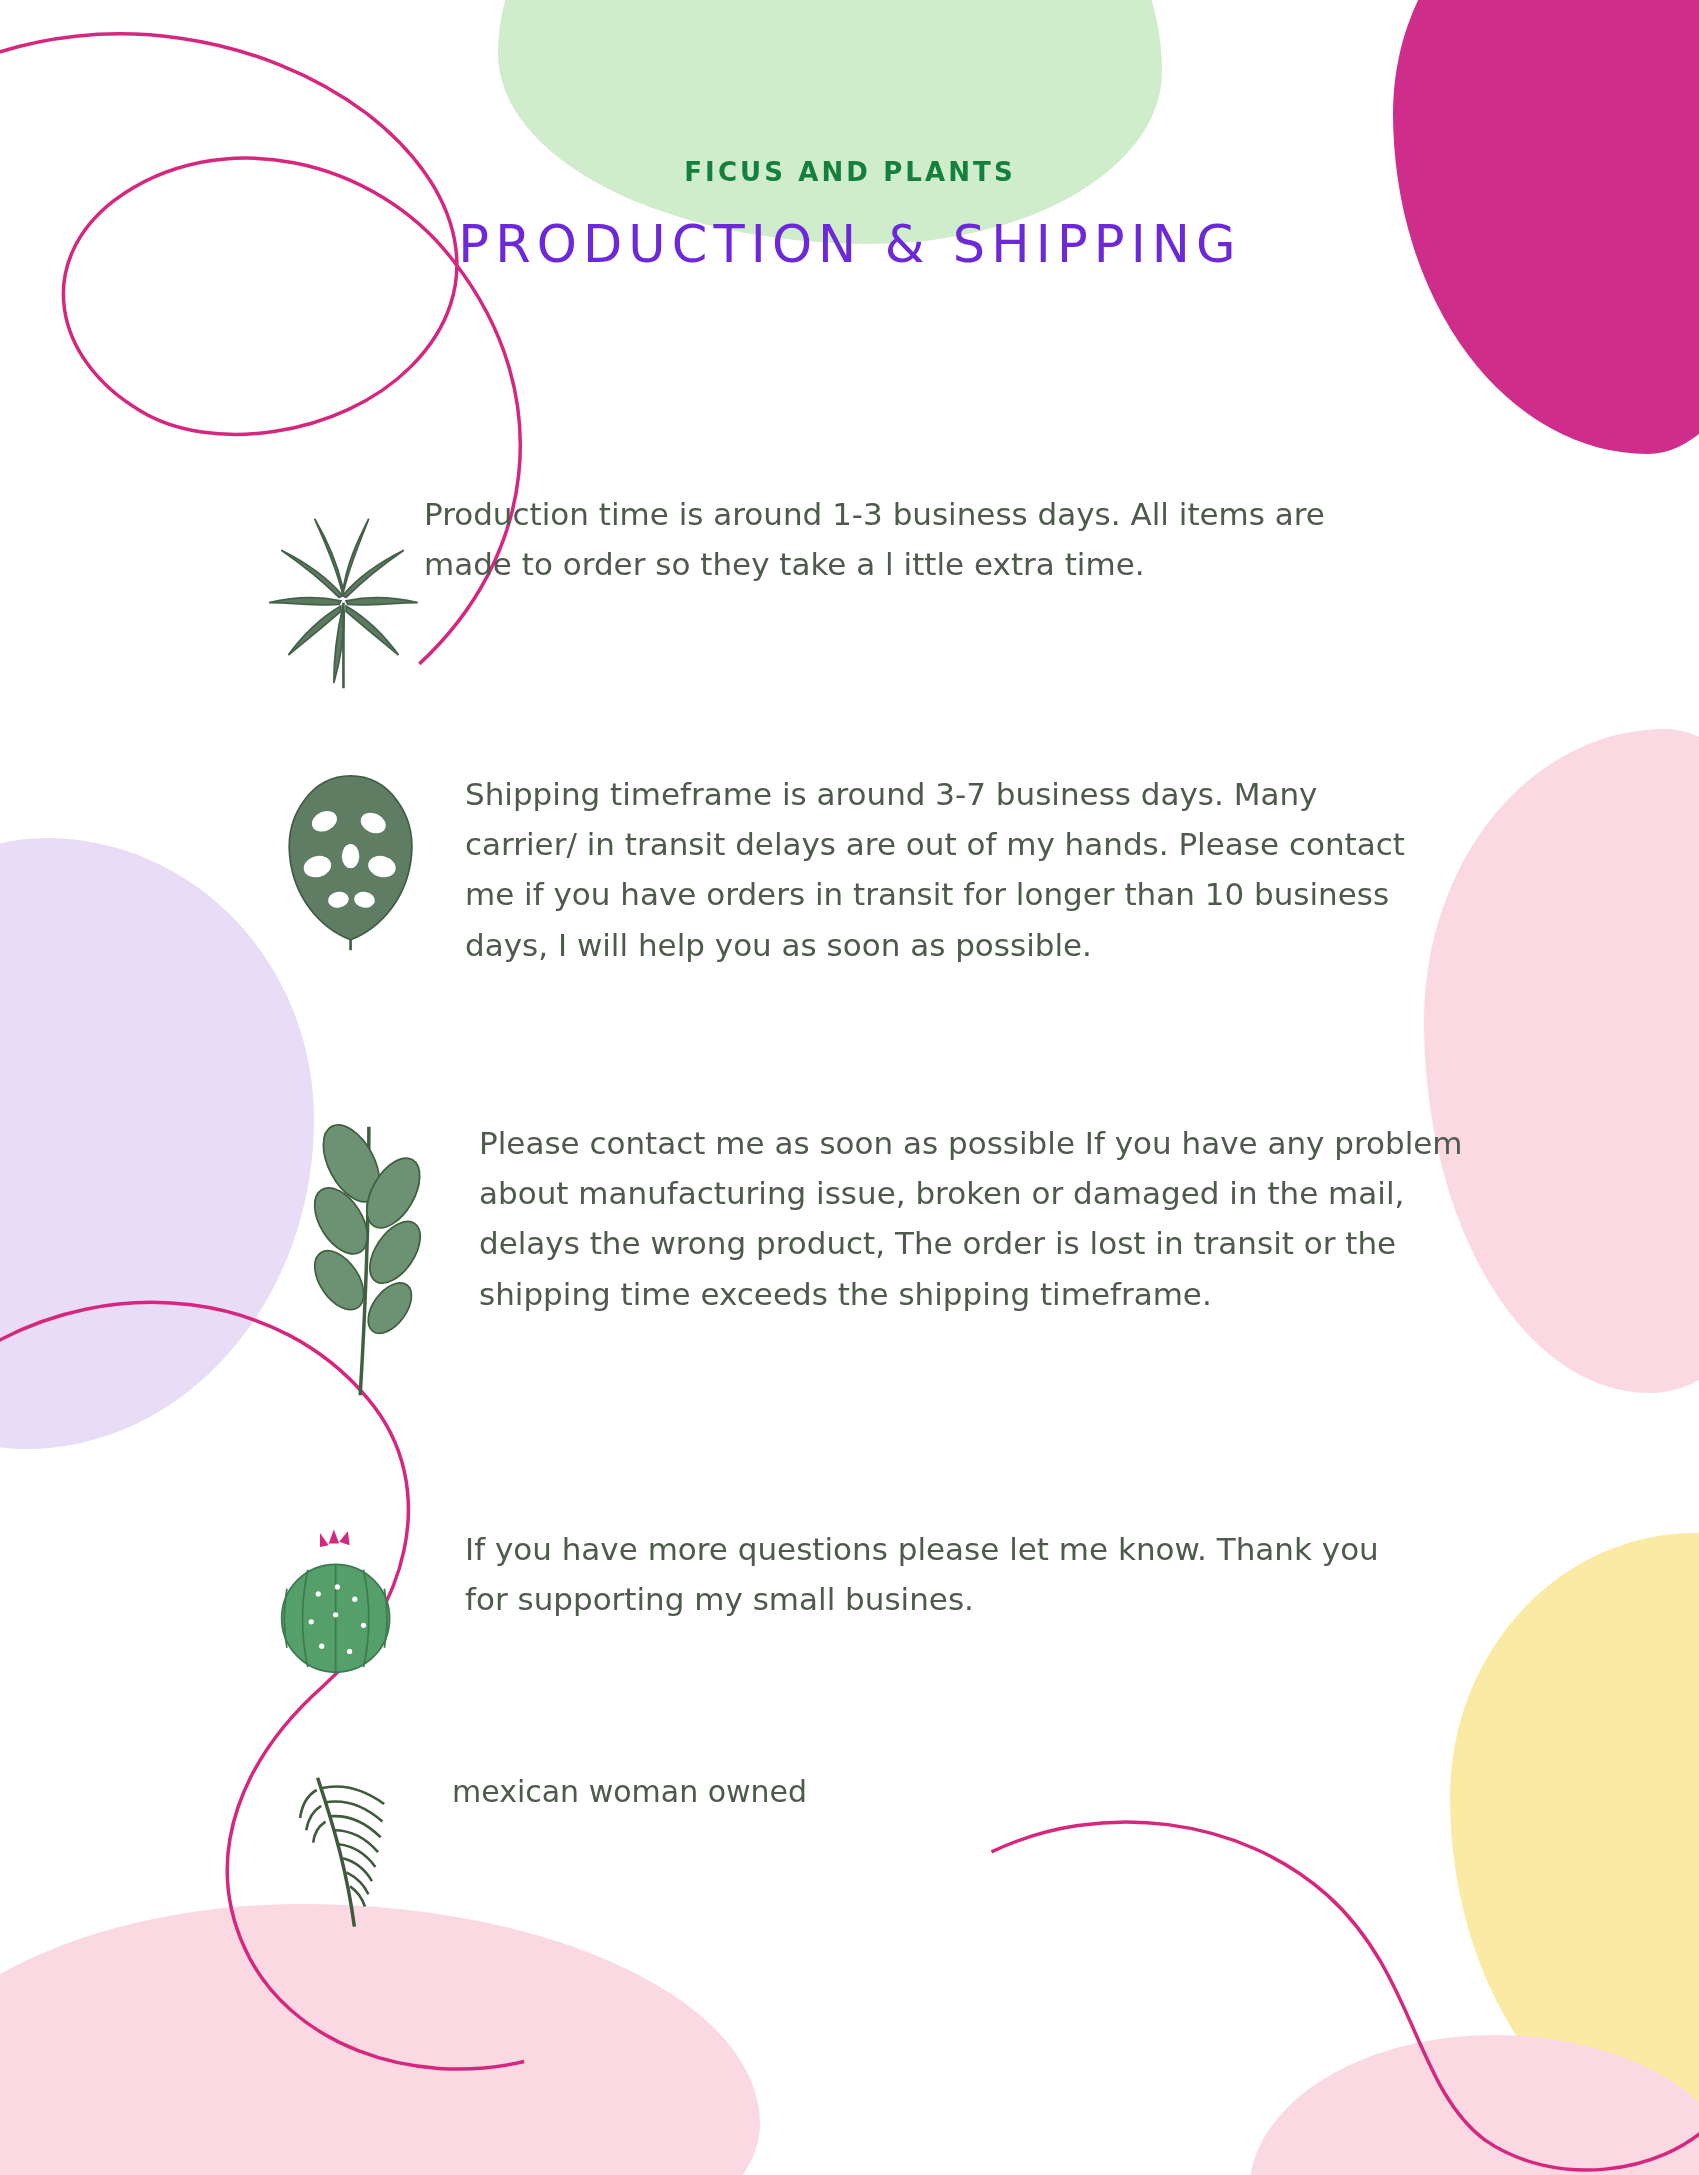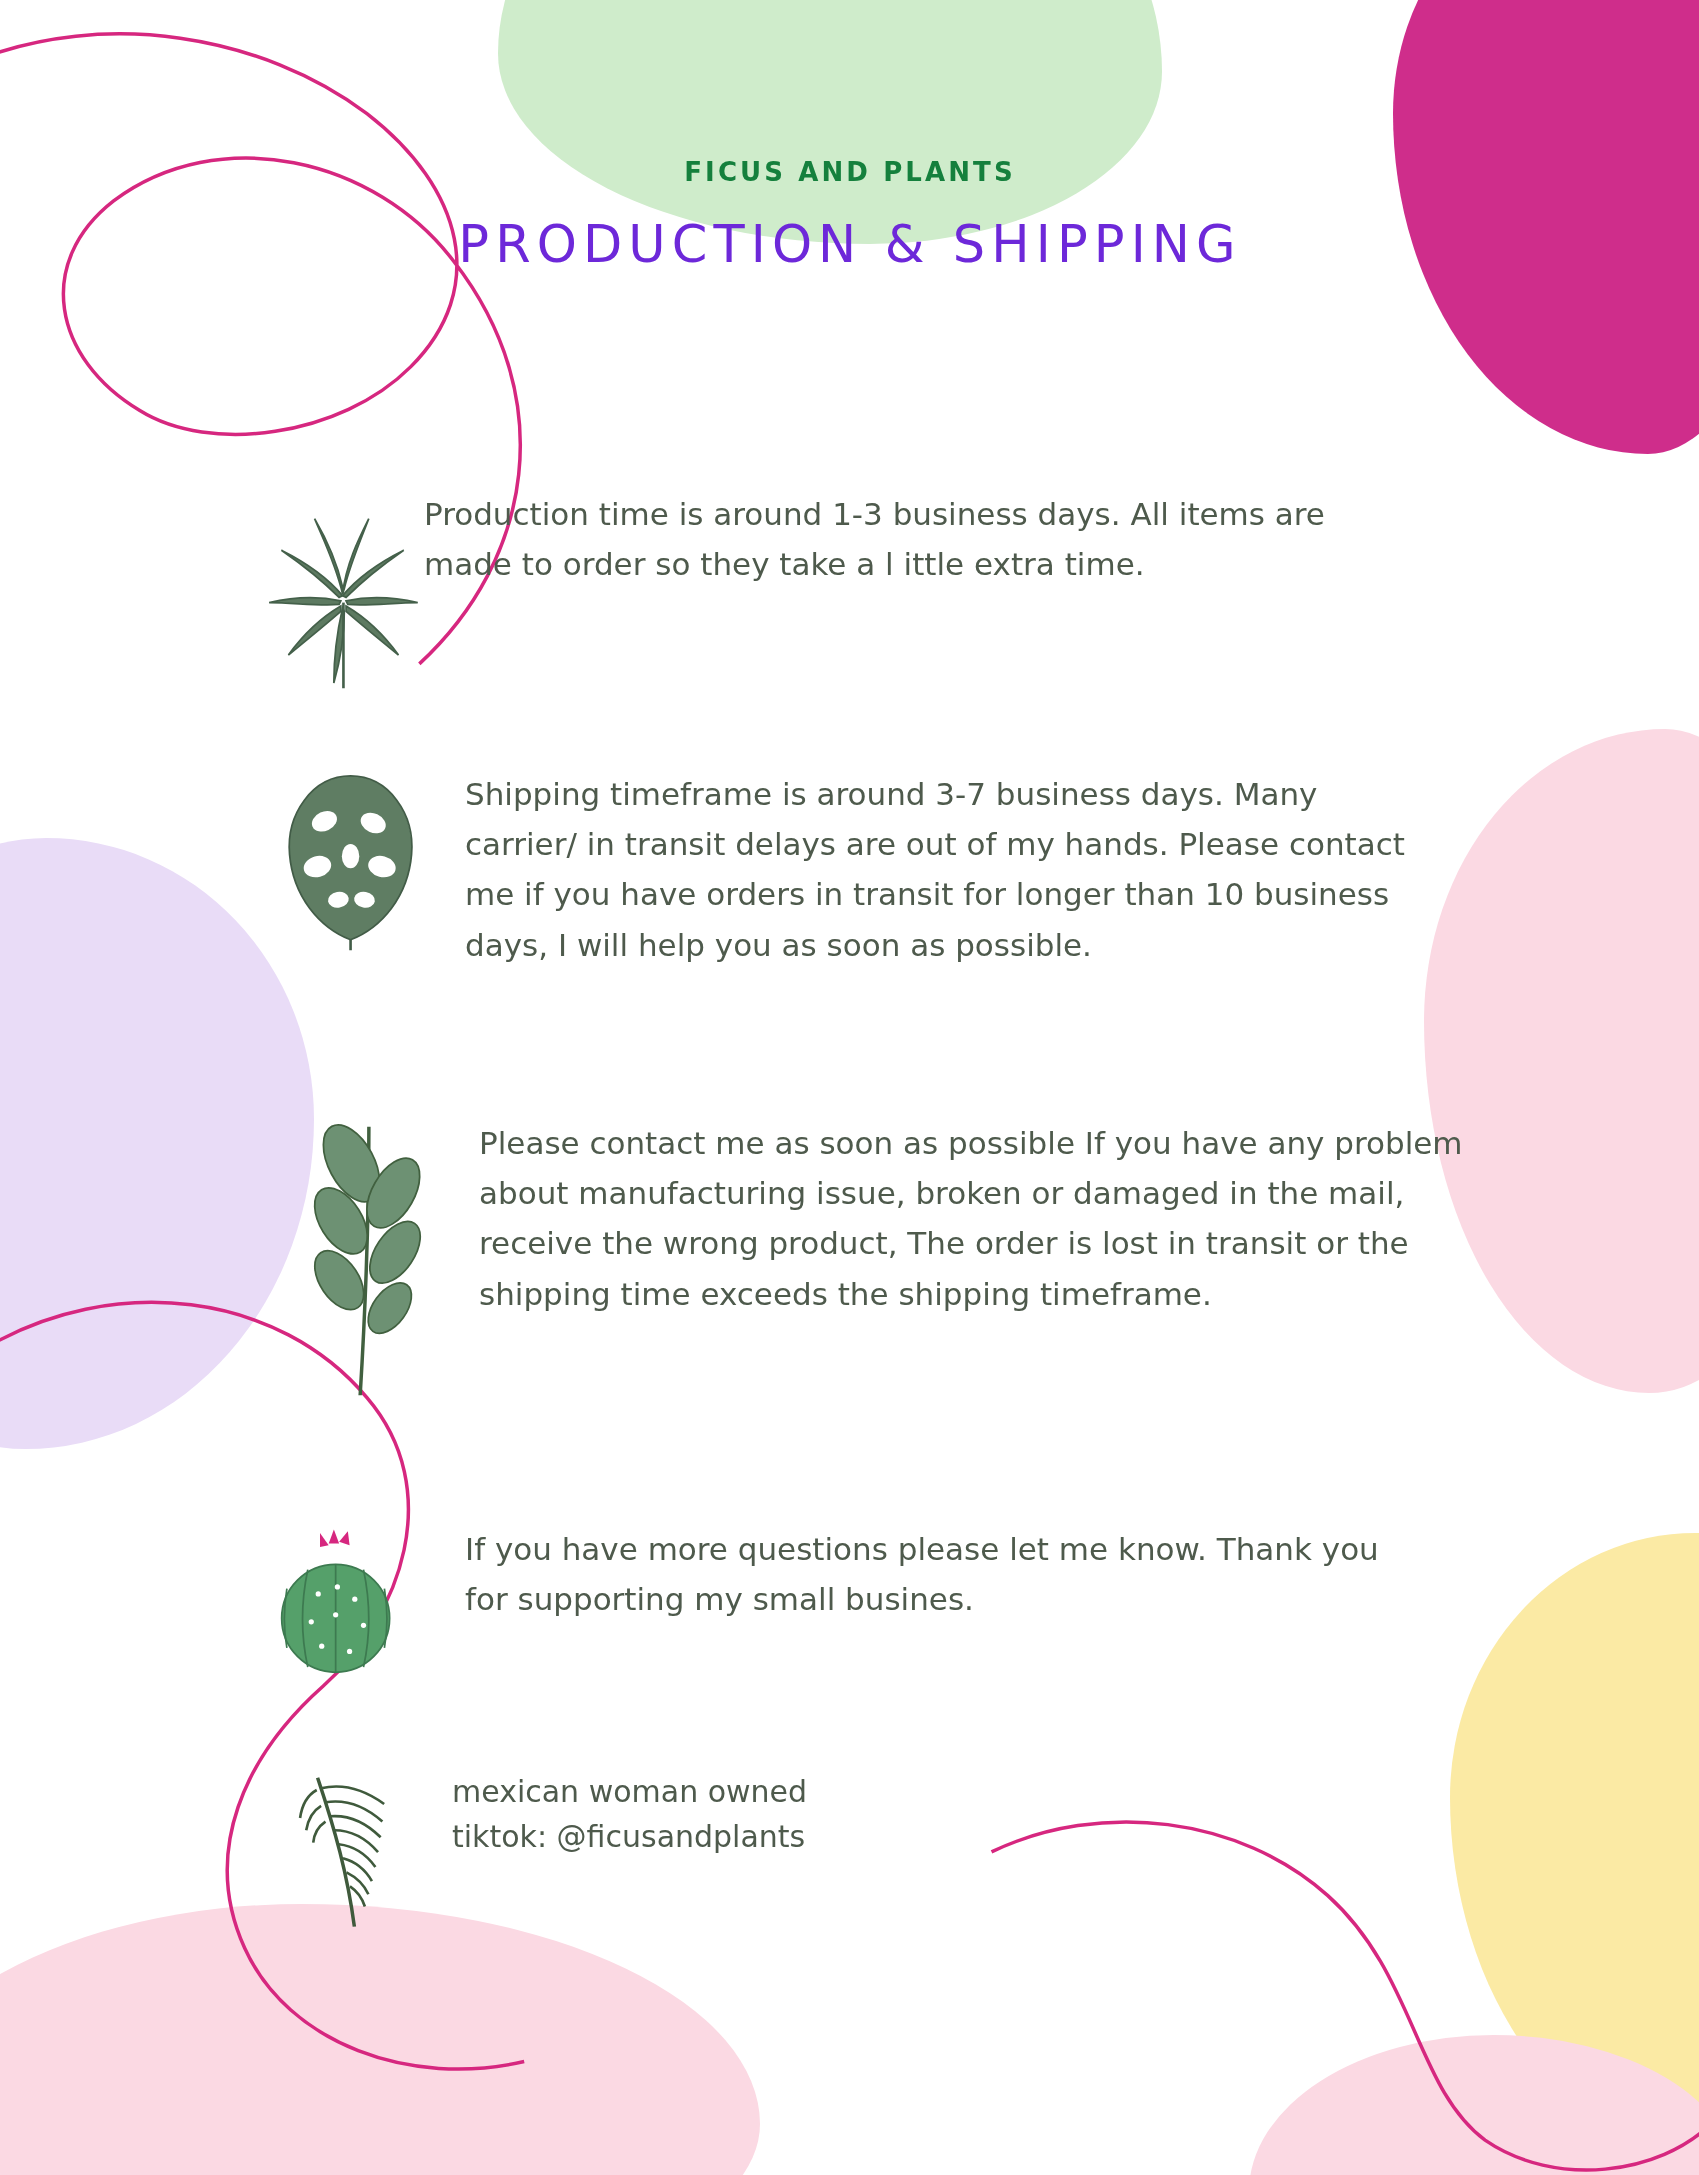--- a/index.html
+++ b/index.html
@@ -229,21 +229,21 @@
       <g fill="#6d9173" stroke="#41603f" stroke-width="2">
         <ellipse cx="52" cy="52" rx="26" ry="48" transform="rotate(-28 52 52)"></ellipse>
         <ellipse cx="100" cy="86" rx="24" ry="44" transform="rotate(30 100 86)"></ellipse>
         <ellipse cx="40" cy="118" rx="24" ry="42" transform="rotate(-32 40 118)"></ellipse>
         <ellipse cx="102" cy="154" rx="22" ry="40" transform="rotate(34 102 154)"></ellipse>
         <ellipse cx="38" cy="186" rx="22" ry="38" transform="rotate(-34 38 186)"></ellipse>
         <ellipse cx="96" cy="218" rx="19" ry="33" transform="rotate(36 96 218)"></ellipse>
       </g>
     </svg>
   </div>
-  <div class="row-text">Please contact me as soon as possible If you have any problem about manufacturing issue, broken or damaged in the mail, receive the wrong product, The order is lost in transit or the shipping time exceeds the shipping timeframe.</div>
+  <div class="row-text">Please contact me as soon as possible If you have any problem about manufacturing issue, broken or damaged in the mail, delays the wrong product, The order is lost in transit or the shipping time exceeds the shipping timeframe.</div>
 </div>
 
 <div class="row row4">
   <div class="row-icon">
     <svg width="148" height="166" viewBox="0 0 170 190">
       <g fill="#d6277f">
         <path d="M72,22 L78,6 L84,22 Z"></path>
         <path d="M84,20 L94,8 L96,24 Z"></path>
         <path d="M62,26 L62,10 L72,24 Z"></path>
       </g>
@@ -284,16 +284,15 @@
         <path d="M61,118 C73,124 81,132 86,143"></path>
         <path d="M65,134 C74,140 79,148 82,157"></path>
         <path d="M27,24 C16,30 10,42 8,56"></path>
         <path d="M32,42 C22,48 17,58 15,70"></path>
         <path d="M37,60 C28,66 24,74 23,84"></path>
       </g>
     </svg>
   </div>
   <div class="row-text">
     <span class="footer-line">mexican woman owned</span>
-    <span class="footer-line">tiktok: @ficusandplants</span>
   </div>
 </div>
 
 
 </body></html>

